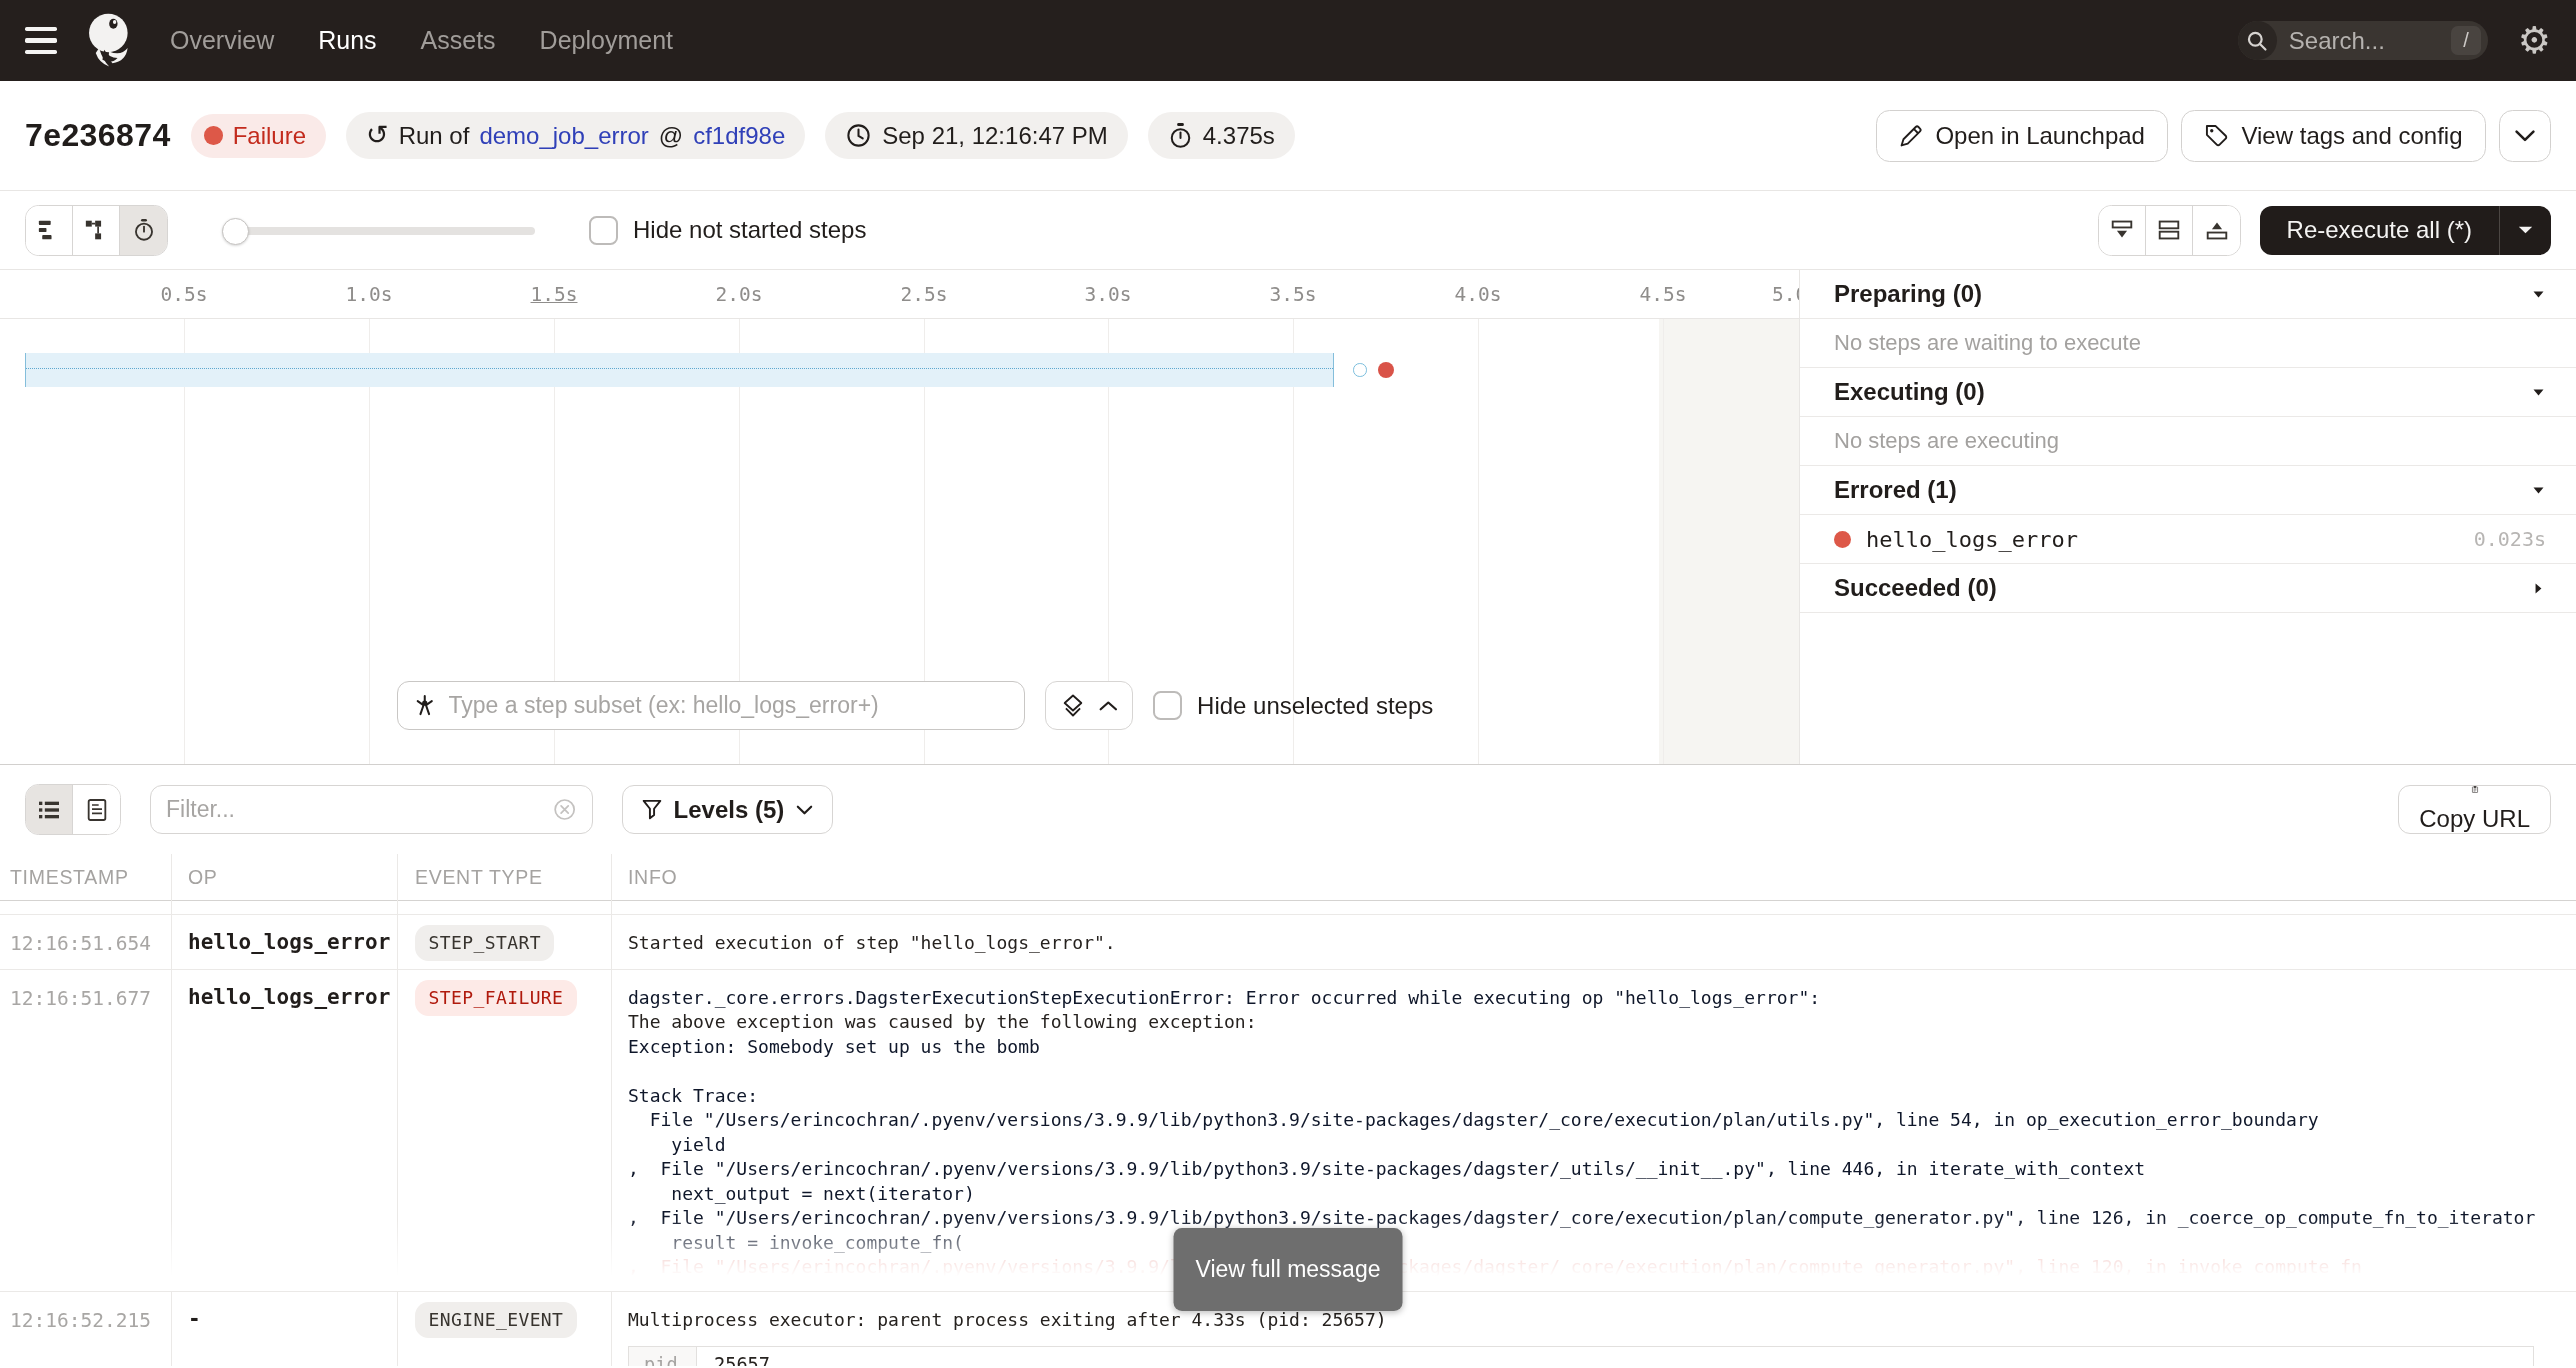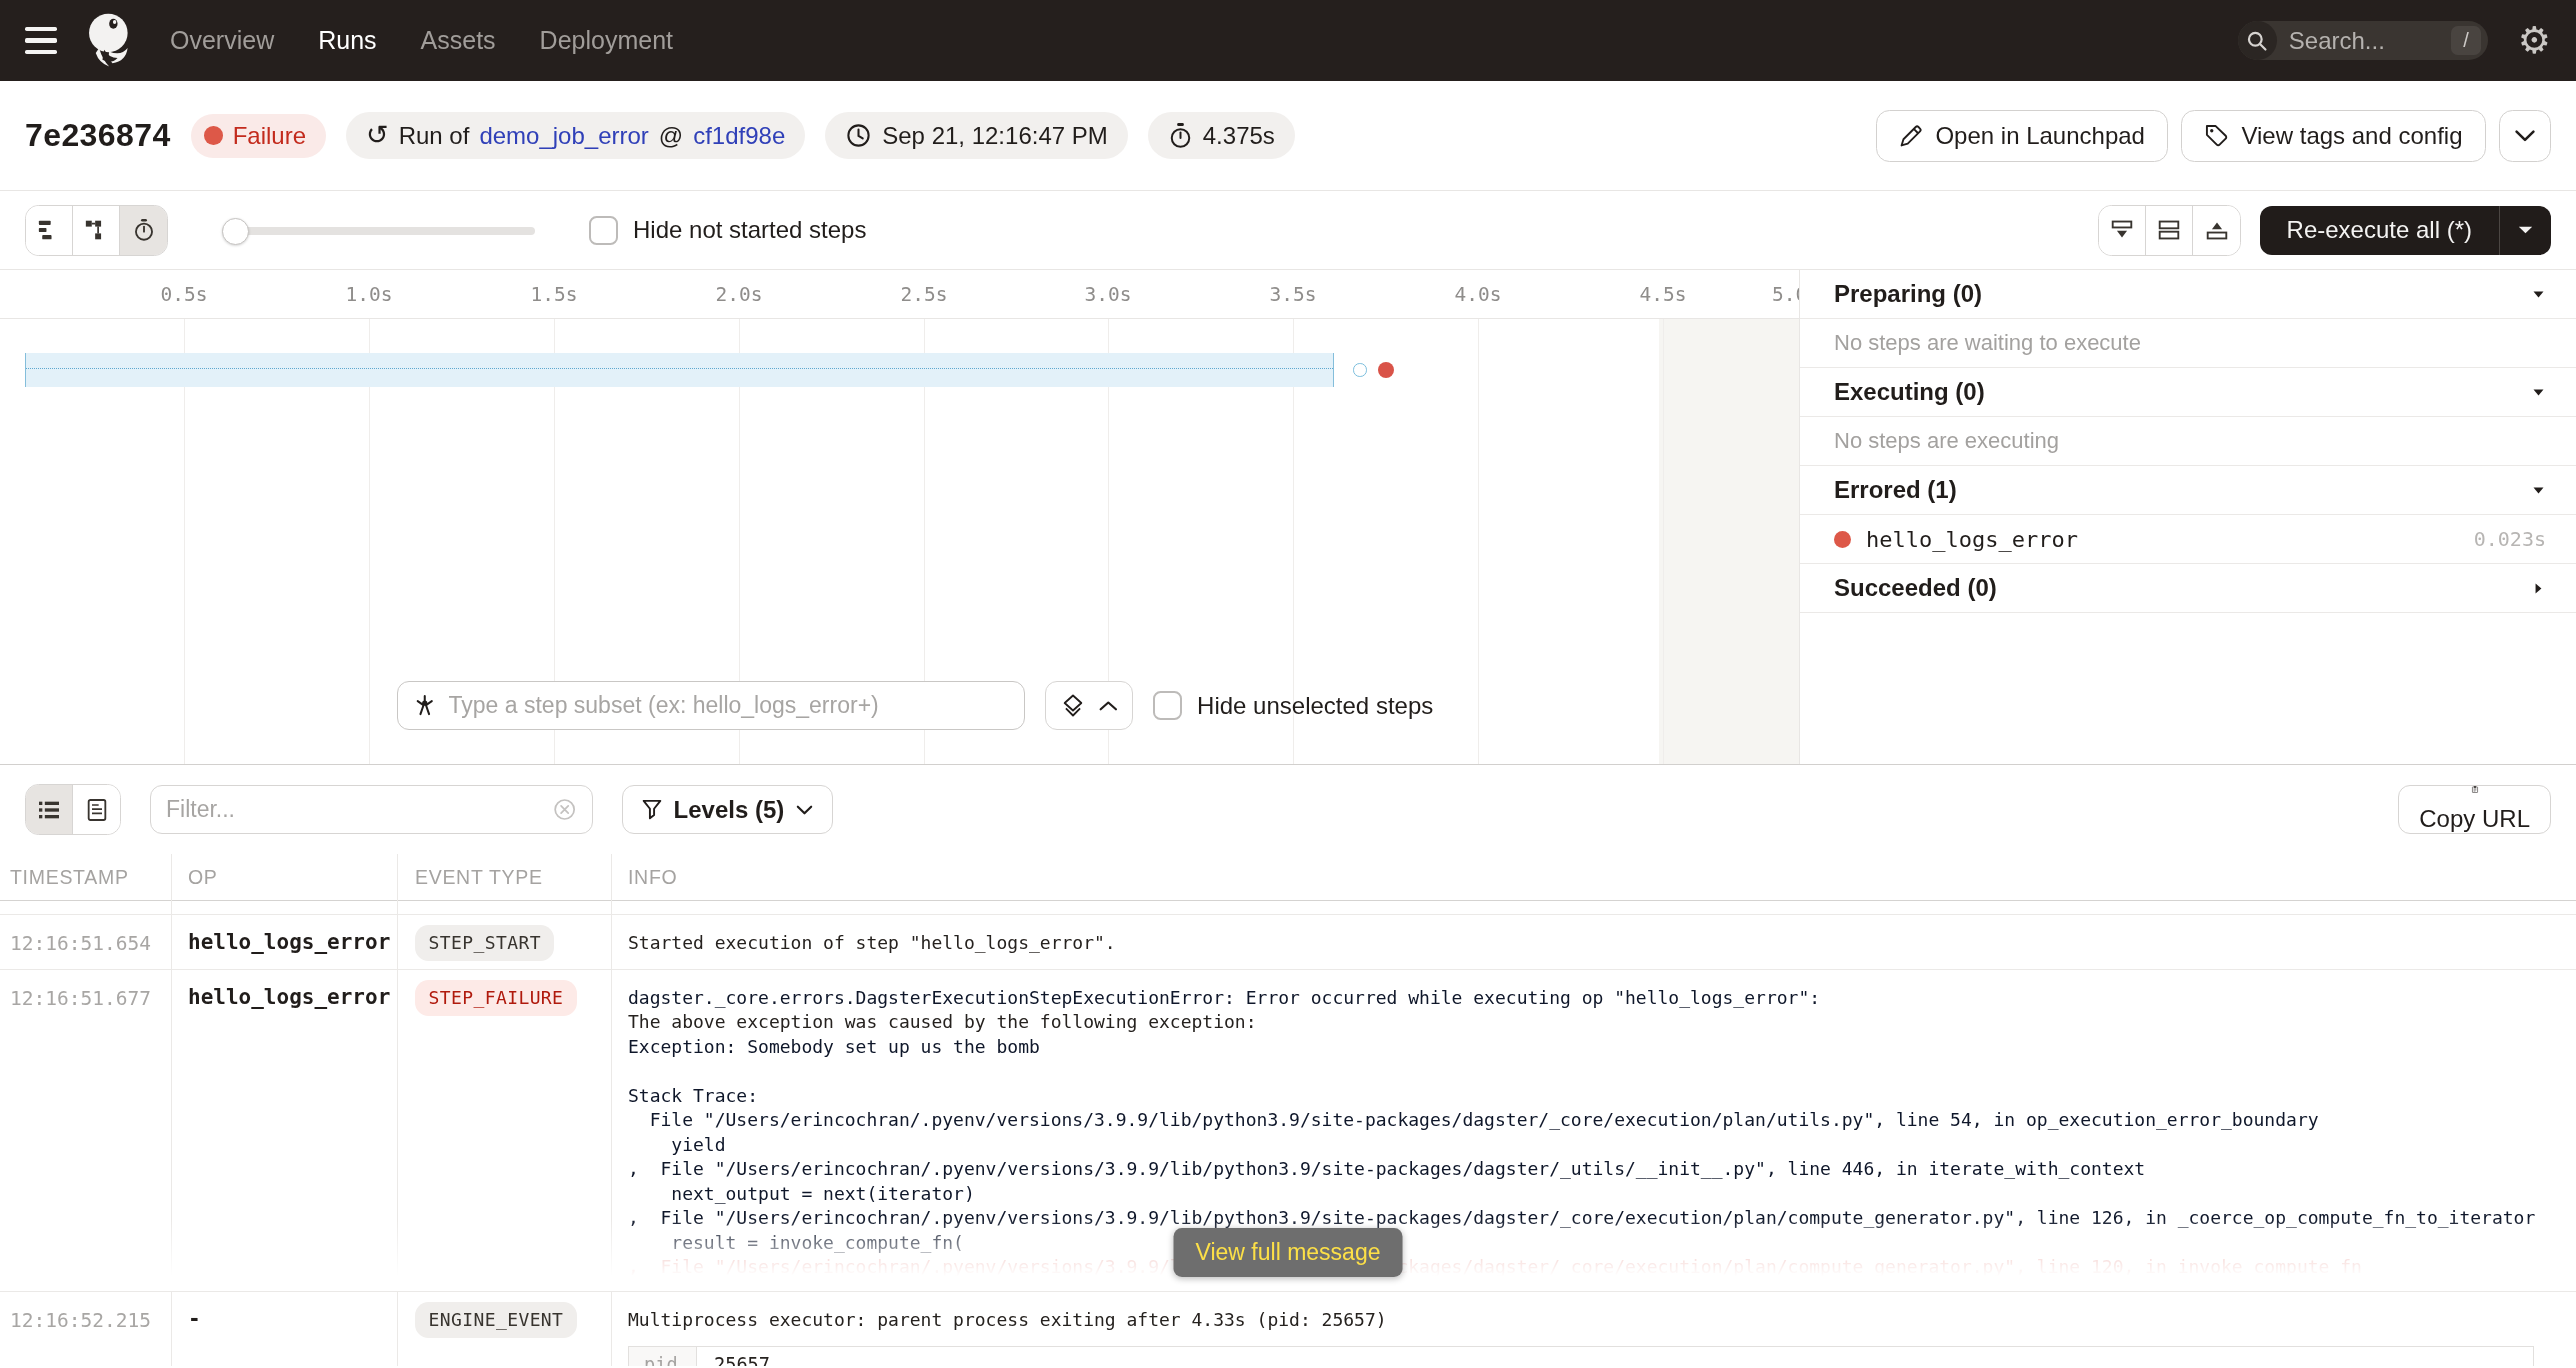--- a/index.html
+++ b/index.html
@@ -107,21 +107,21 @@
   .iline.dark { color:#26221f; }
   .iline.red { color:#0f172a; }
   .iline.fade1 { color:#d5493e; opacity:.55; }
   .iline.fade2 { color:#d5493e; opacity:.3; }
   .row-failure { height:322px; }
   .row-failure .fadeout { position:absolute; left:0; right:0; bottom:0; height:73px; background:linear-gradient(rgba(255,255,255,0), #fff 80%); z-index:3; }
   .row-engine { height:78px; border-bottom:none; }
   .meta-table { margin-top:13.5px; border:0.8px solid #e2e0de; width:1906px; display:flex; height:37px; }
   .meta-key { width:68px; background:#f9f8f7; border-right:0.8px solid #e2e0de; color:#a5a3a1; font-family:"DejaVu Sans Mono",monospace; font-size:18.6px; display:flex; align-items:center; padding-left:15px; }
   .meta-val { font-family:"DejaVu Sans Mono",monospace; font-size:18.6px; display:flex; align-items:center; padding-left:17px; color:#26221f; }
-  .view-full-btn { position:absolute; left:1288px; top:1228px; transform:translateX(-50%); background:#6e6e6e; color:#fde047; font-size:23px; padding:11px 22px; border-radius:8.5px; box-shadow:0 1.7px 6.8px rgba(0,0,0,.25); cursor:pointer; z-index:9; }
+  .view-full-btn { position:absolute; left:1288px; top:1228px; transform:translateX(-50%); background:#6e6e6e; color:#ffffff; font-size:23px; padding:28px 22px; border-radius:8.5px; box-shadow:0 1.7px 6.8px rgba(0,0,0,.25); cursor:pointer; z-index:9; }
   svg.icn { display:block; }
 </style>
 </head>
 <body>
 
 <div class="topnav">
   <div class="burger">
       <i></i>
       <i></i>
       <i></i>
@@ -282,21 +282,21 @@
         <div class="gridline" style="left: 924px;"></div>
         <div class="gridline" style="left: 1108px;"></div>
         <div class="gridline" style="left: 1293px;"></div>
         <div class="gridline" style="left: 1478px;"></div>
         <div class="gridline" style="left: 1663px;"></div>
       </div>
     <div class="axis">
         <div id="axis-labels">
           <div class="tick-label" style="left: 184px;">0.5s</div>
           <div class="tick-label" style="left: 369px;">1.0s</div>
-          <div class="tick-label" style="left: 554px;">1.5s</div>
+          <div class="tick-label" style="left: 554px; text-decoration: underline;">1.5s</div>
           <div class="tick-label" style="left: 739px;">2.0s</div>
           <div class="tick-label" style="left: 924px;">2.5s</div>
           <div class="tick-label" style="left: 1108px;">3.0s</div>
           <div class="tick-label" style="left: 1293px;">3.5s</div>
           <div class="tick-label" style="left: 1478px;">4.0s</div>
           <div class="tick-label" style="left: 1663px;">4.5s</div>
           <div class="tick-label clipped" style="left: 1772px;">5.0s</div>
         </div>
       </div>
     <div class="gantt-bar">

